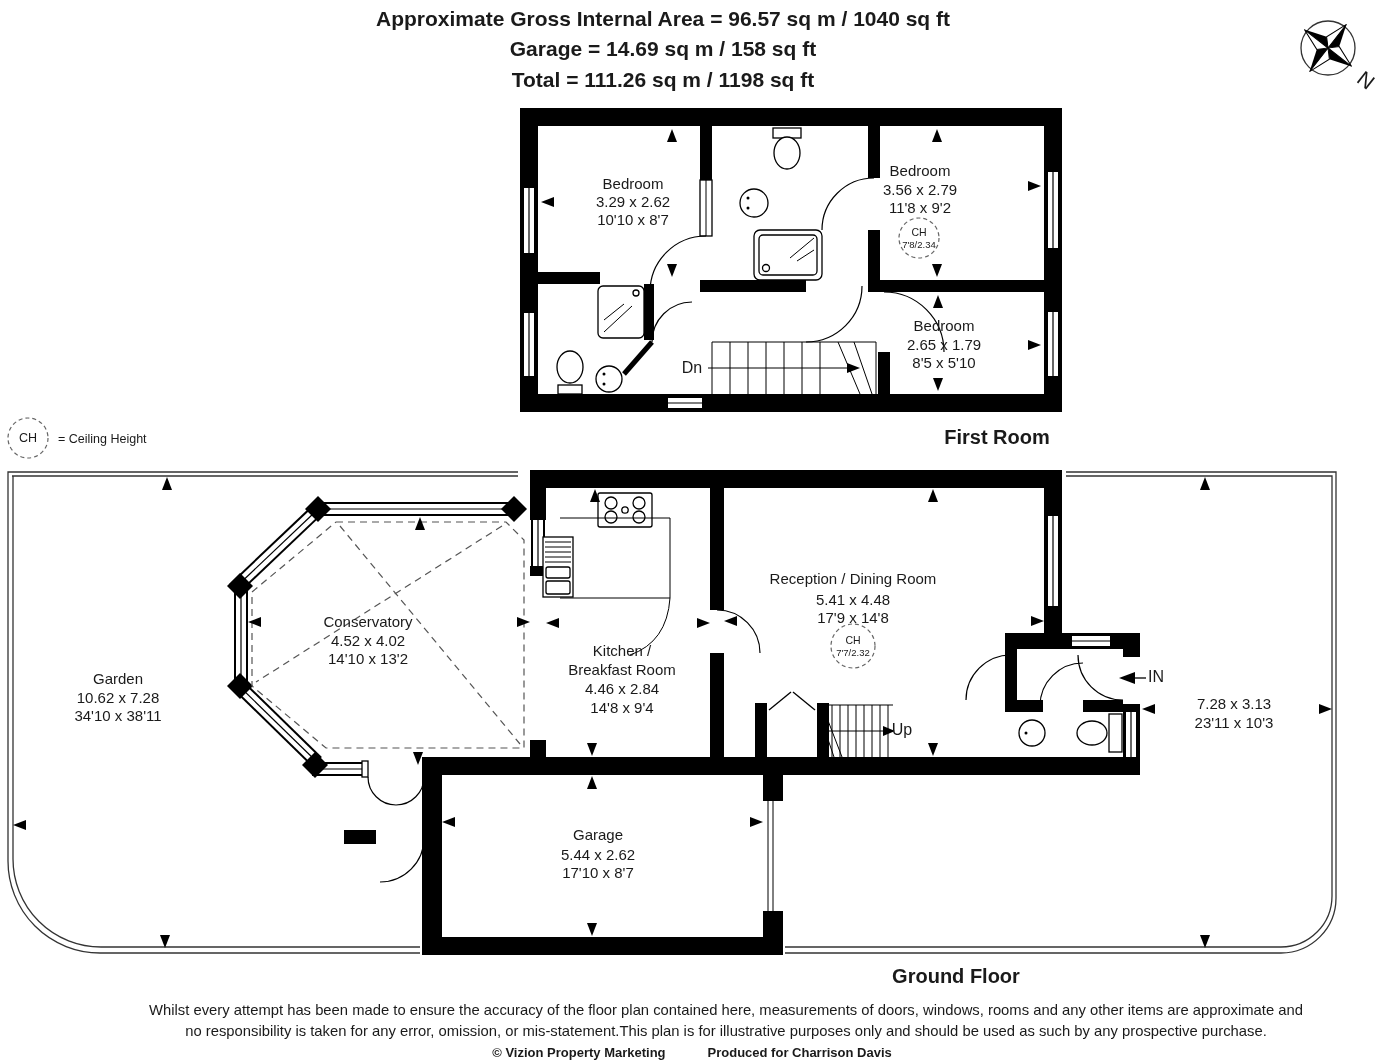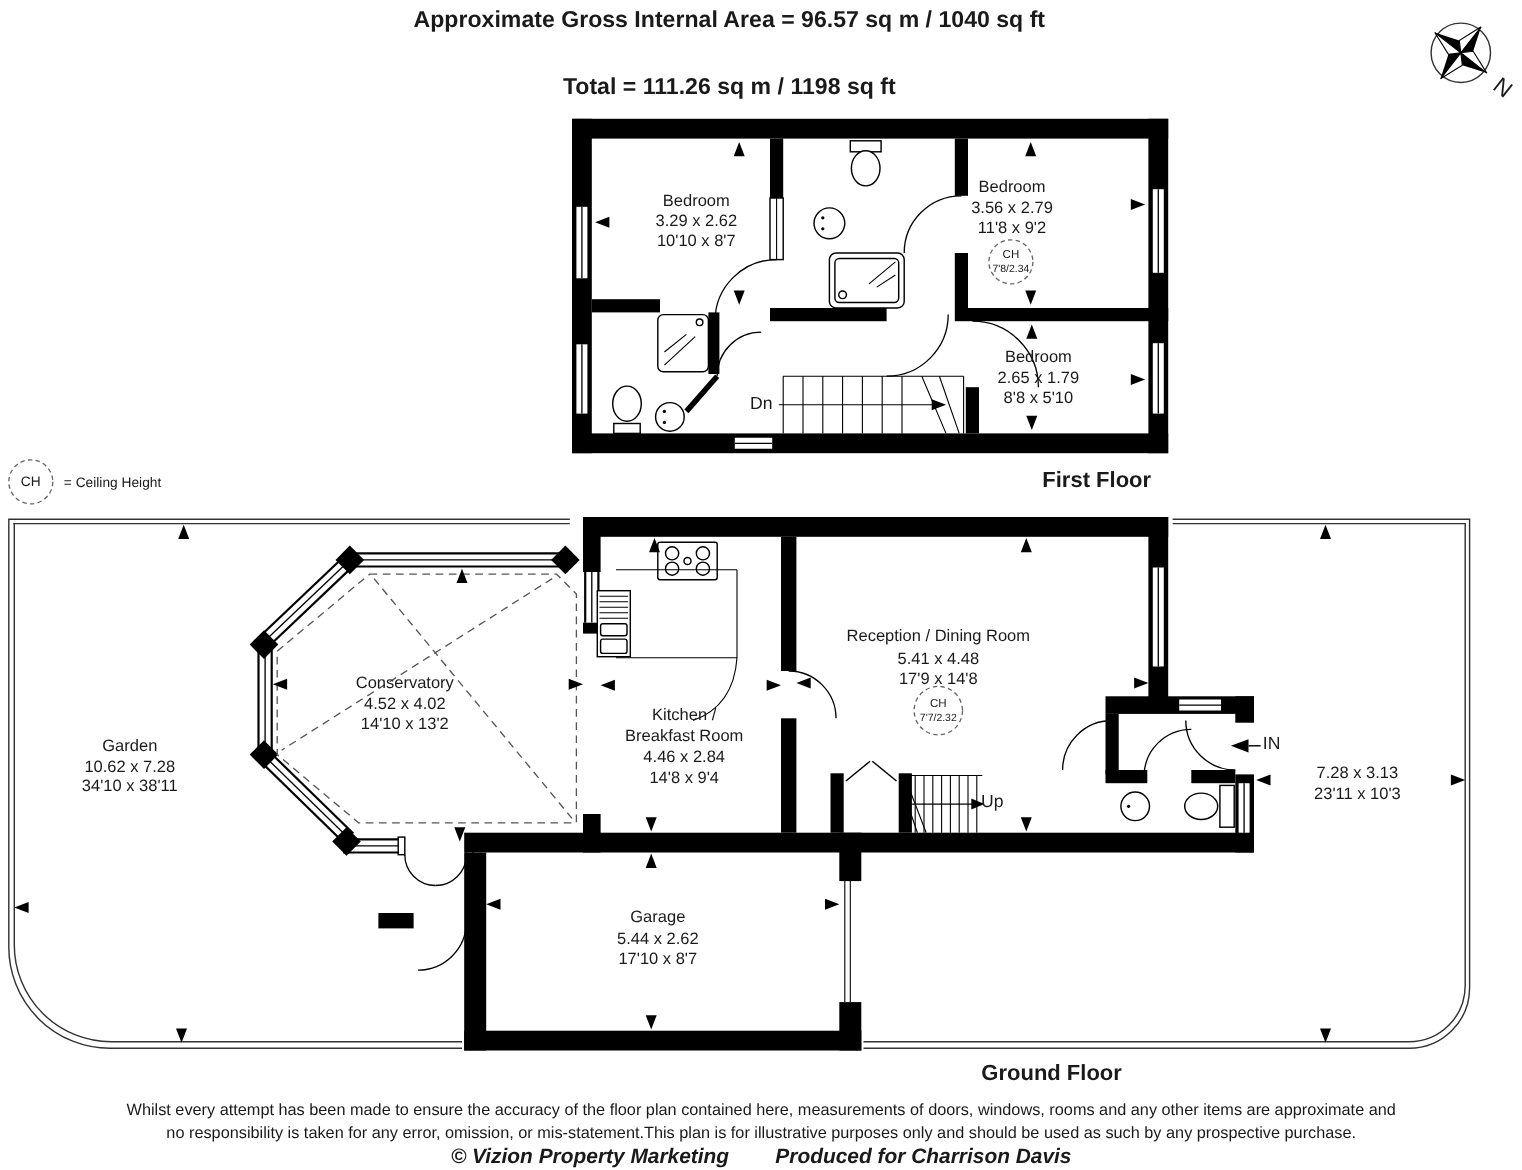--- a/index.html
+++ b/index.html
@@ -6,22 +6,22 @@
   .page{position:relative;width:1384px;height:1064px;background:#fff;overflow:hidden;
         font-family:"Liberation Sans","DejaVu Sans",sans-serif;color:#1a1a1a;}
   svg{position:absolute;left:0;top:0;}
   .lbl{position:absolute;transform:translate(-50%,-50%);white-space:nowrap;color:#1a1a1a;
        font-size:15px;line-height:1;text-align:center;}
   .t-hdr{font-size:21px;font-weight:bold;}
   .t-title{font-size:20px;font-weight:bold;}
   .t-nav{font-size:16px;}
   .t-ch{font-size:10.5px;}
   .t-chv{font-size:9.5px;}
-  .t-foot{font-size:14.8px;}
-  .t-copy{font-size:19px;font-weight:bold;font-style:italic;}
+  .t-foot{font-size:14.8px;margin-left:34px;}
+  .t-copy{font-size:13px;font-weight:bold;}
   .t-legend{font-size:12.5px;}
   .lbl-left{transform:translate(0,-50%);text-align:left;}
   .lbl-rot{transform:translate(-50%,-50%) rotate(38deg);font-size:21px;}
   .copyline{display:flex;gap:42px;}
   
   .wall{fill:#000;stroke:none;}
   .wb{stroke:#000;stroke-width:14;fill:none;}
   .ww{stroke:#fff;stroke-width:10;fill:none;}
   .wc2{stroke:#000;stroke-width:1.2;fill:none;}
   .ln{stroke:#000;stroke-width:1.3;fill:none;}
@@ -300,43 +300,44 @@
       <polygon points="0,0 30,0 8,8" fill="#000"></polygon>
       <polygon points="0,0 0,30 8,8" fill="#fff" stroke="#000" stroke-width="1"></polygon>
       <polygon points="0,0 0,30 -8,8" fill="#000"></polygon>
       <polygon points="0,0 -30,0 -8,8" fill="#fff" stroke="#000" stroke-width="1"></polygon>
       <polygon points="0,0 -30,0 -8,-8" fill="#000"></polygon>
     </g>
   </g>
 </svg>
 
 <div class="lbl t-hdr" style="left:663px;top:18px;">Approximate Gross Internal Area = 96.57 sq m / 1040 sq ft</div>
+<div class="lbl t-hdr" style="left:663px;top:48px;">Garage = 14.69 sq m / 158 sq ft</div>
 <div class="lbl t-hdr" style="left:663px;top:79px;">Total = 111.26 sq m / 1198 sq ft</div>
 
 <div class="lbl lbl-rot" style="left:1366px;top:80px;">N</div>
 
 <div class="lbl t-legend" style="left:28px;top:438px;">CH</div>
 <div class="lbl t-legend lbl-left" style="left:58px;top:439px;">= Ceiling Height</div>
 
 <div class="lbl" style="left:633px;top:183px;">Bedroom</div>
 <div class="lbl" style="left:633px;top:201px;">3.29 x 2.62</div>
 <div class="lbl" style="left:633px;top:219px;">10'10 x 8'7</div>
 
 <div class="lbl" style="left:920px;top:170px;">Bedroom</div>
 <div class="lbl" style="left:920px;top:189px;">3.56 x 2.79</div>
 <div class="lbl" style="left:920px;top:207px;">11'8 x 9'2</div>
 <div class="lbl t-ch" style="left:919px;top:232px;">CH</div>
 <div class="lbl t-chv" style="left:919px;top:245px;">7'8/2.34</div>
 
 <div class="lbl" style="left:944px;top:325px;">Bedroom</div>
 <div class="lbl" style="left:944px;top:344px;">2.65 x 1.79</div>
-<div class="lbl" style="left:944px;top:362px;">8'8 x 5'10</div>
+<div class="lbl" style="left:944px;top:362px;">8'5 x 5'10</div>
 
 <div class="lbl t-nav" style="left:692px;top:368px;">Dn</div>
-<div class="lbl t-title" style="left:997px;top:437px;">First Floor</div>
+<div class="lbl t-title" style="left:997px;top:437px;">First Room</div>
 
 <div class="lbl" style="left:118px;top:678px;">Garden</div>
 <div class="lbl" style="left:118px;top:697px;">10.62 x 7.28</div>
 <div class="lbl" style="left:118px;top:715px;">34'10 x 38'11</div>
 
 <div class="lbl" style="left:368px;top:621px;">Conservatory</div>
 <div class="lbl" style="left:368px;top:640px;">4.52 x 4.02</div>
 <div class="lbl" style="left:368px;top:658px;">14'10 x 13'2</div>
 
 <div class="lbl" style="left:622px;top:650px;">Kitchen /</div>

